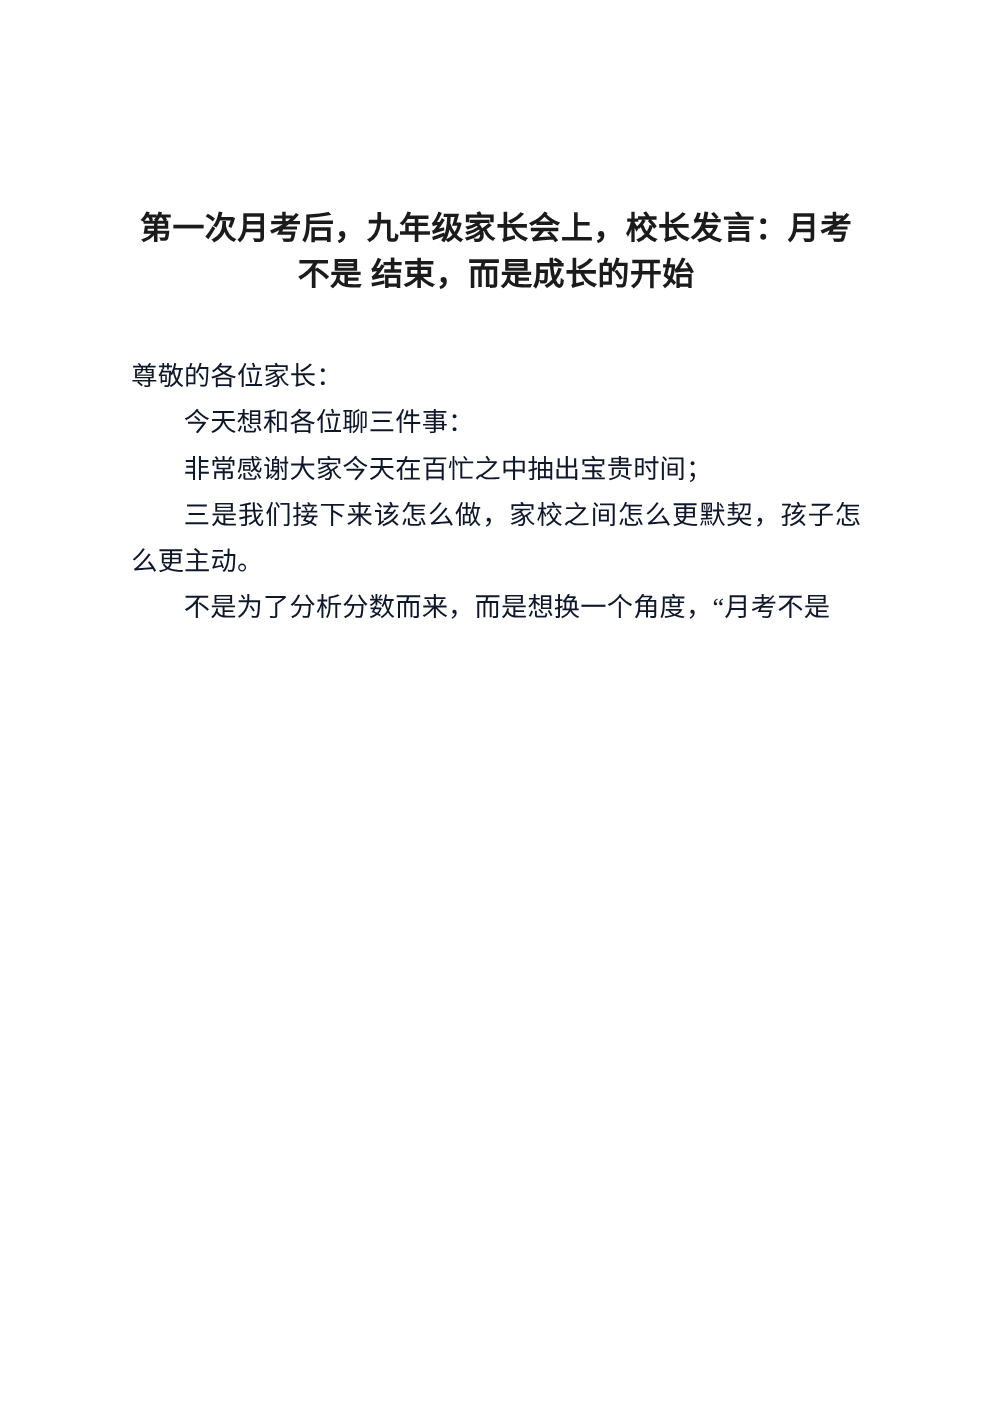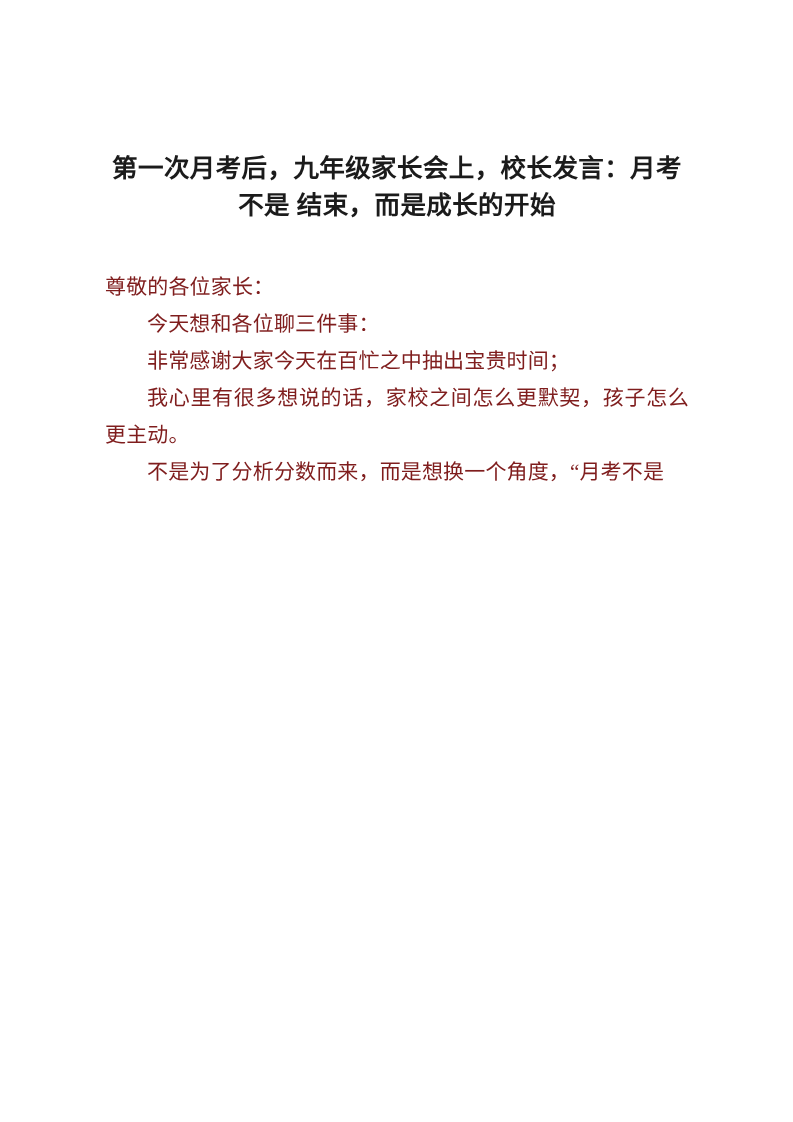--- a/index.html
+++ b/index.html
@@ -6,21 +6,21 @@
   html, body {
     margin: 0;
     padding: 0;
     background: #ffffff;
   }
 
   .page {
     position: relative;
     width: 793px;
     height: 898px;
-    margin: 0 auto;
+    margin: 14px auto;
     background: #ffffff;
     overflow: hidden;
     box-sizing: border-box;
   }
 
   .content {
     position: absolute;
     left: 105px;
     top: 150px;
     width: 584px;
@@ -39,21 +39,21 @@
   }
 
   .title-spacer {
     height: 45px;
   }
 
   .body-block {
     font-family: "Liberation Serif", "DejaVu Serif", serif;
     font-size: 21px;
     line-height: 37px;
-    color: #7f1d1d;
+    color: #0f172a;
     text-align: justify;
     text-justify: inter-ideograph;
     margin: 0;
     letter-spacing: 0.15px;
   }
 
   .body-block.indent {
     text-indent: 42px;
   }
 
@@ -78,19 +78,19 @@
     <p class="body-block flush">尊敬的各位家长：</p>
 
 
 
 
     <p class="body-block indent">今天想和各位聊三件事：</p>
 
 
     <p class="body-block indent">非常感谢大家今天在百忙之中抽出宝贵时间；</p>
 
-    <p class="body-block indent">我心里有很多想说的话，家校之间怎么更默契，孩子怎么更主动。</p>
+    <p class="body-block indent">三是我们接下来该怎么做，家校之间怎么更默契，孩子怎么更主动。</p>
 
     <p class="body-block indent">不是为了分析分数而来，而是想换一个角度，“月考不是</p>
 
   </div>
 
 </div>
 
 </body></html>

